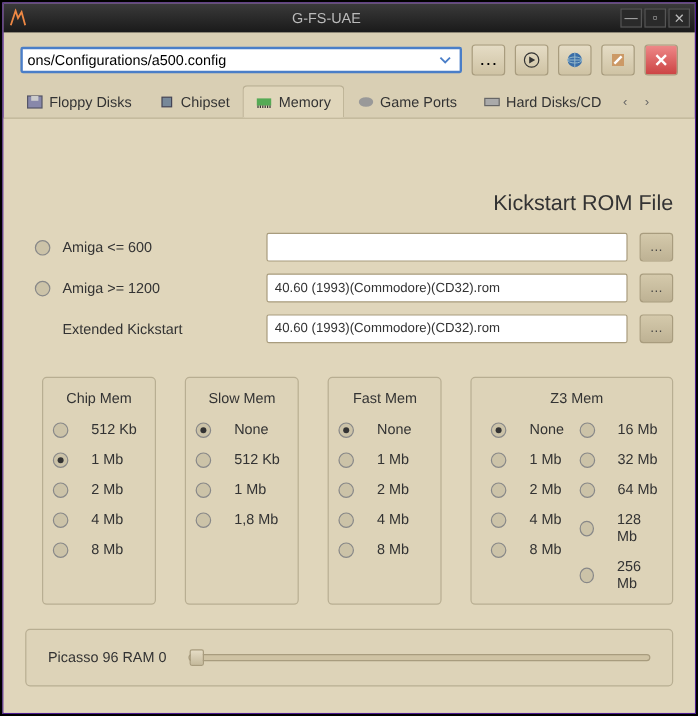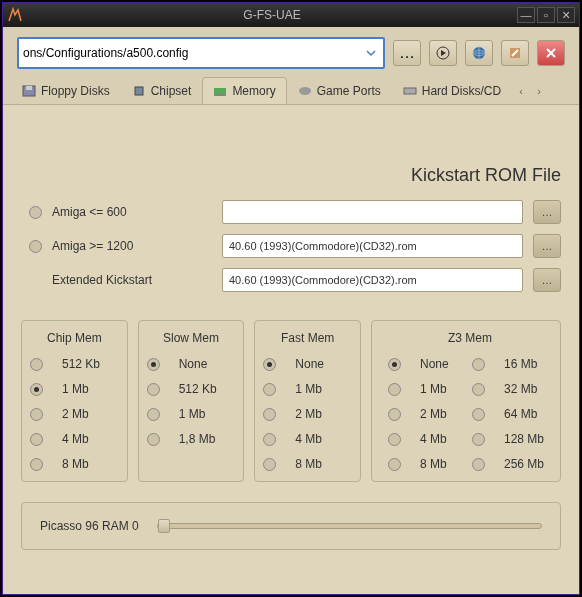--- a/index.html
+++ b/index.html
@@ -5,40 +5,40 @@
 * { box-sizing: border-box; margin: 0; padding: 0; font-family: Arial, sans-serif; }
 body { background: #000; width: 582px; height: 597px; overflow: hidden; }
 .window { width: 578px; height: 593px; margin: 2px; background: #d9cfb4; border: 1px solid #4c1d95; display: flex; flex-direction: column; }
 .titlebar { height: 24px; background: linear-gradient(#3a3a3a, #1a1a1a); color: #ccc; display: flex; align-items: center; padding: 0 4px; font-size: 12px; }
 .titlebar-icon { width: 16px; height: 16px; margin-right: 6px; }
 .titlebar-icon svg { width: 16px; height: 16px; }
 .titlebar-title { flex: 1; text-align: center; color: #bbb; }
 .titlebar-btn { width: 18px; height: 16px; background: #2a2a2a; border: 1px solid #555; margin-left: 2px; color: #bbb; font-size: 11px; display: flex; align-items: center; justify-content: center; cursor: pointer; }
 .toolbar { padding: 10px 14px 8px; display: flex; align-items: center; gap: 8px; }
 .toolbar-label { font-size: 13px; color: #333; }
-.config-combo { flex: 1; height: 32px; border: 2px solid #4a7ec8; background: #fff; display: flex; align-items: center; padding: 0 4px; border-radius: 2px; gap: 43px; }
+.config-combo { flex: 1; height: 22px; border: 2px solid #4a7ec8; background: #fff; display: flex; align-items: center; padding: 0 4px; border-radius: 2px; gap: 43px; }
 .config-combo input { flex: 1; border: none; outline: none; font-size: 12px; background: transparent; }
 .config-combo-arrow { width: 16px; height: 16px; color: #4a7ec8; display: flex; align-items: center; justify-content: center; }
 .tool-btn { width: 28px; height: 26px; background: linear-gradient(#e5dcc5, #cfc3a4); border: 1px solid #a89c7e; border-radius: 3px; display: flex; align-items: center; justify-content: center; cursor: pointer; }
 .tool-btn.red { background: linear-gradient(#e88, #c44); }
 .tabs { display: flex; padding: 0 8px; gap: 0; align-items: center; border-bottom: 1px solid #b8ae92; }
 .tab { padding: 6px 10px; font-size: 12px; color: #333; display: flex; align-items: center; gap: 5px; border: 1px solid transparent; border-bottom: none; cursor: pointer; white-space: nowrap; }
 .tab.active { background: #e0d6bb; border-color: #b8ae92; border-radius: 4px 4px 0 0; }
 .tab-icon { width: 14px; height: 12px; }
 .tab-scroll { width: 18px; height: 24px; display: flex; align-items: center; justify-content: center; cursor: pointer; color: #666; font-size: 11px; }
 .content { flex: 1; padding: 12px 18px; background: #e0d6bb; }
 .section-title { text-align: right; font-size: 18px; color: #333; margin-bottom: 14px; margin-top: 48px; }
 .kick-row { display: flex; align-items: center; gap: 10px; margin-bottom: 10px; }
 .radio { width: 13px; height: 13px; border-radius: 50%; border: 1px solid #888; background: #ccc3a8; display: inline-flex; align-items: center; justify-content: center; margin-left: 8px; }
 .radio.selected::after { content: ''; width: 5px; height: 5px; border-radius: 50%; background: #333; }
 .kick-label { width: 160px; font-size: 12px; color: #333; }
 .kick-input { flex: 1; height: 24px; background: #fff; border: 1px solid #a89c7e; border-radius: 2px; padding: 0 6px; font-size: 11px; color: #333; }
 .kick-browse { width: 28px; height: 24px; background: linear-gradient(#d4c9ab, #beb294); border: 1px solid #a89c7e; border-radius: 3px; display: flex; align-items: center; justify-content: center; cursor: pointer; font-size: 11px; color: #444; }
 .mem-grid { display: flex; gap: 10px; margin-top: 28px; }
-.mem-group { flex: 1; border: 1px solid #b8ae92; border-radius: 4px; padding: 10px 8px; background: #ddd3b8; }
+.mem-group { flex: 1; border: 1px solid #b8ae92; border-radius: 4px; padding: 10px 8px; background: #ddd3b8; margin-left: 14px; }
 .mem-group.z3 { flex: 1.85; padding-left: 16px; }
 .mem-title { text-align: center; font-size: 12px; color: #333; margin-bottom: 12px; }
 .mem-cols { display: flex; gap: 4px; }
 .mem-col { flex: 1; display: flex; flex-direction: column; gap: 11px; }
 .mem-opt { display: flex; align-items: center; gap: 19px; font-size: 12px; color: #333; cursor: pointer; }
 .slider-box { border: 1px solid #b8ae92; border-radius: 4px; padding: 16px 18px; background: #ddd3b8; margin-top: 20px; display: flex; align-items: center; gap: 18px; }
 .slider-label { font-size: 12px; color: #333; white-space: nowrap; }
 .slider { flex: 1; height: 6px; background: #cfc3a4; border: 1px solid #a89c7e; border-radius: 3px; position: relative; }
 .slider-thumb { position: absolute; left: 0; top: -5px; width: 12px; height: 14px; background: linear-gradient(#e5dcc5, #c5ba9c); border: 1px solid #a89c7e; border-radius: 2px; cursor: grab; }
 </style>

